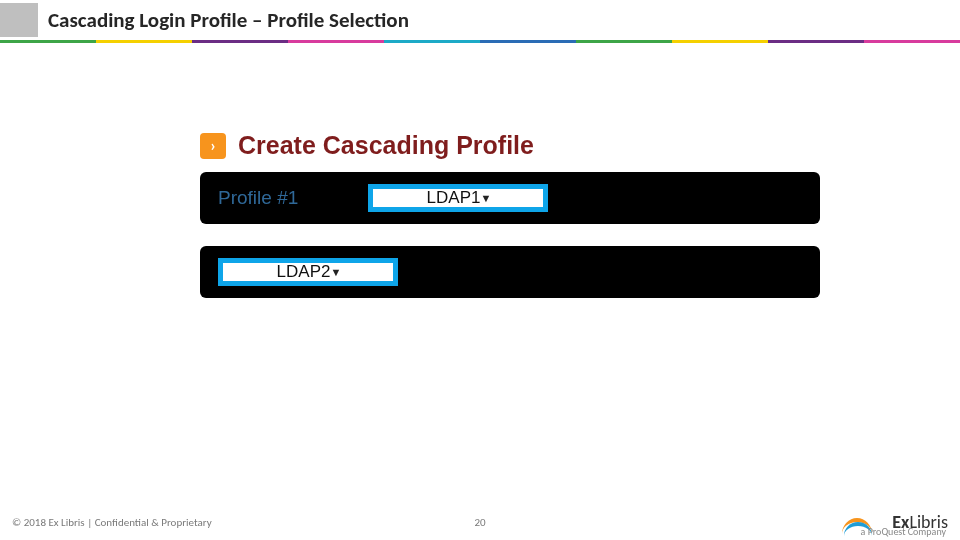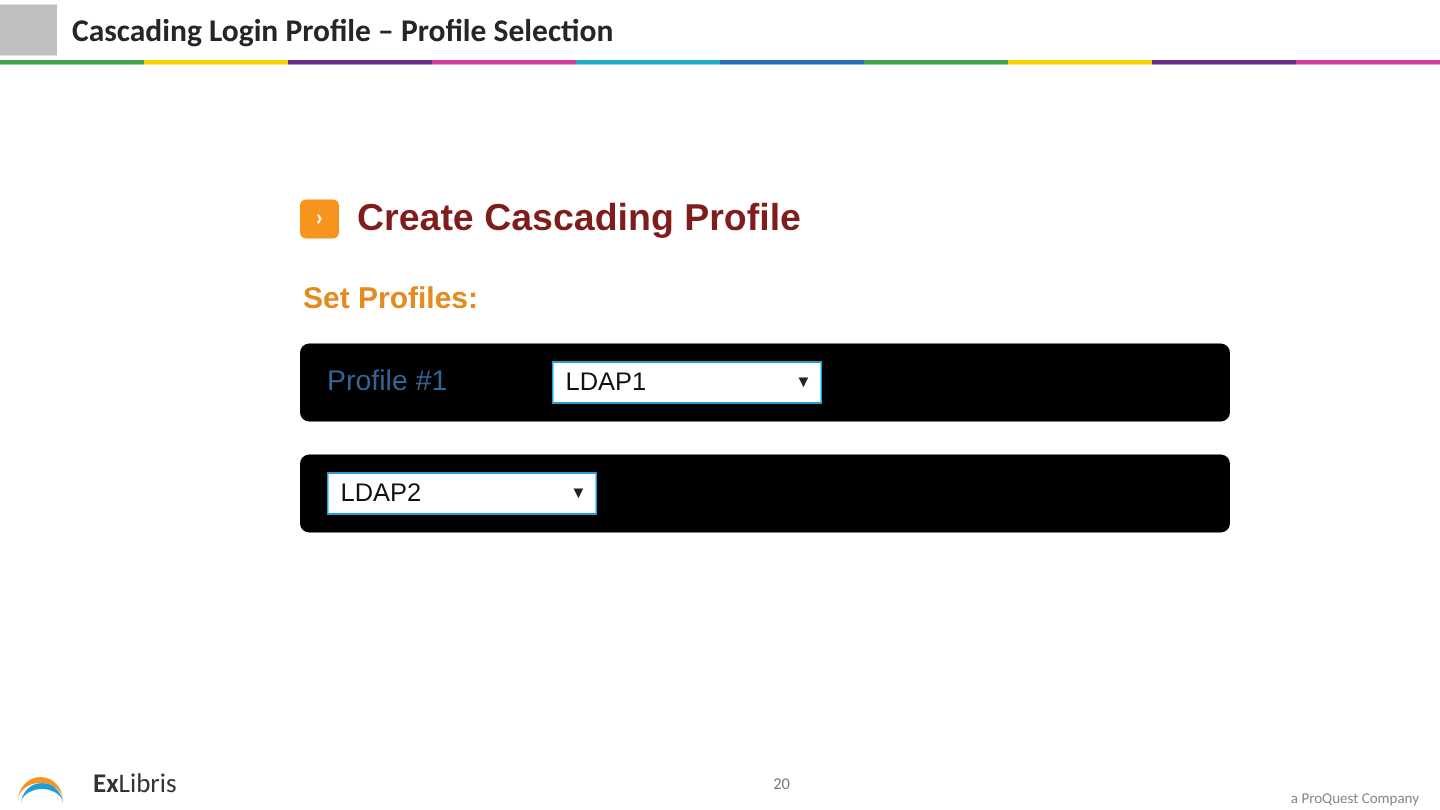--- a/index.html
+++ b/index.html
@@ -91,28 +91,28 @@
   .profile-label {
     font-family: Verdana, Geneva, sans-serif;
     font-size: 19px;
     color: #2f6898;
     min-width: 120px;
   }
   .select-facade {
     display: flex;
     align-items: center;
     background: #fff;
-    border: 1px solid #0ea5e9;
+    border: 5px solid #0ea5e9;
     height: 28px;
     width: 180px;
     font-family: Arial, sans-serif;
     font-size: 17px;
     color: #111;
     padding: 0 6px 0 8px;
-    justify-content: space-between;
+    justify-content: center;
     cursor: pointer;
   }
   .select-facade .caret {
     font-size: 11px;
     color: #222;
   }
 
   
   .footer {
     position: absolute;
@@ -125,21 +125,20 @@
     justify-content: space-between;
     padding: 0 12px;
     font-size: 11px;
     color: #7a7a7a;
   }
   .footer .page {
     position: absolute;
     left: 50%;
     transform: translateX(-50%);
     color: #7a7a7a;
-    margin-left: 41px;
   }
   .logo {
     display: flex;
     align-items: center;
     gap: 20px;
     font-weight: 600;
     color: #333;
     font-size: 18px;
   }
   .logo .swoosh {
@@ -186,40 +185,40 @@
 
   <div class="content">
 
     <div class="section-header">
       <div class="chevron">
         <span>›</span>
       </div>
       <div class="section-title">Create Cascading Profile</div>
     </div>
 
-    <div class="subheading">Set Profiles:</div>
 
     <div class="profile-row">
       <div class="profile-label">Profile #1</div>
       <div class="select-facade">
         <span>LDAP1</span>
         <span class="caret">▼</span>
       </div>
     </div>
 
     <div class="profile-row">
       <div class="select-facade">
         <span>LDAP2</span>
         <span class="caret">▼</span>
       </div>
     </div>
 
   </div>
 
   <div class="footer">
+    <div>© 2018 Ex Libris | Confidential &amp; Proprietary</div>
     <div class="page">20</div>
     <div class="logo">
       <div class="swoosh"></div>
       <div class="brand">
         <span>Ex</span><span class="part2">Libris</span>
       </div>
       <div class="tiny">a ProQuest Company</div>
     </div>
   </div>
 

